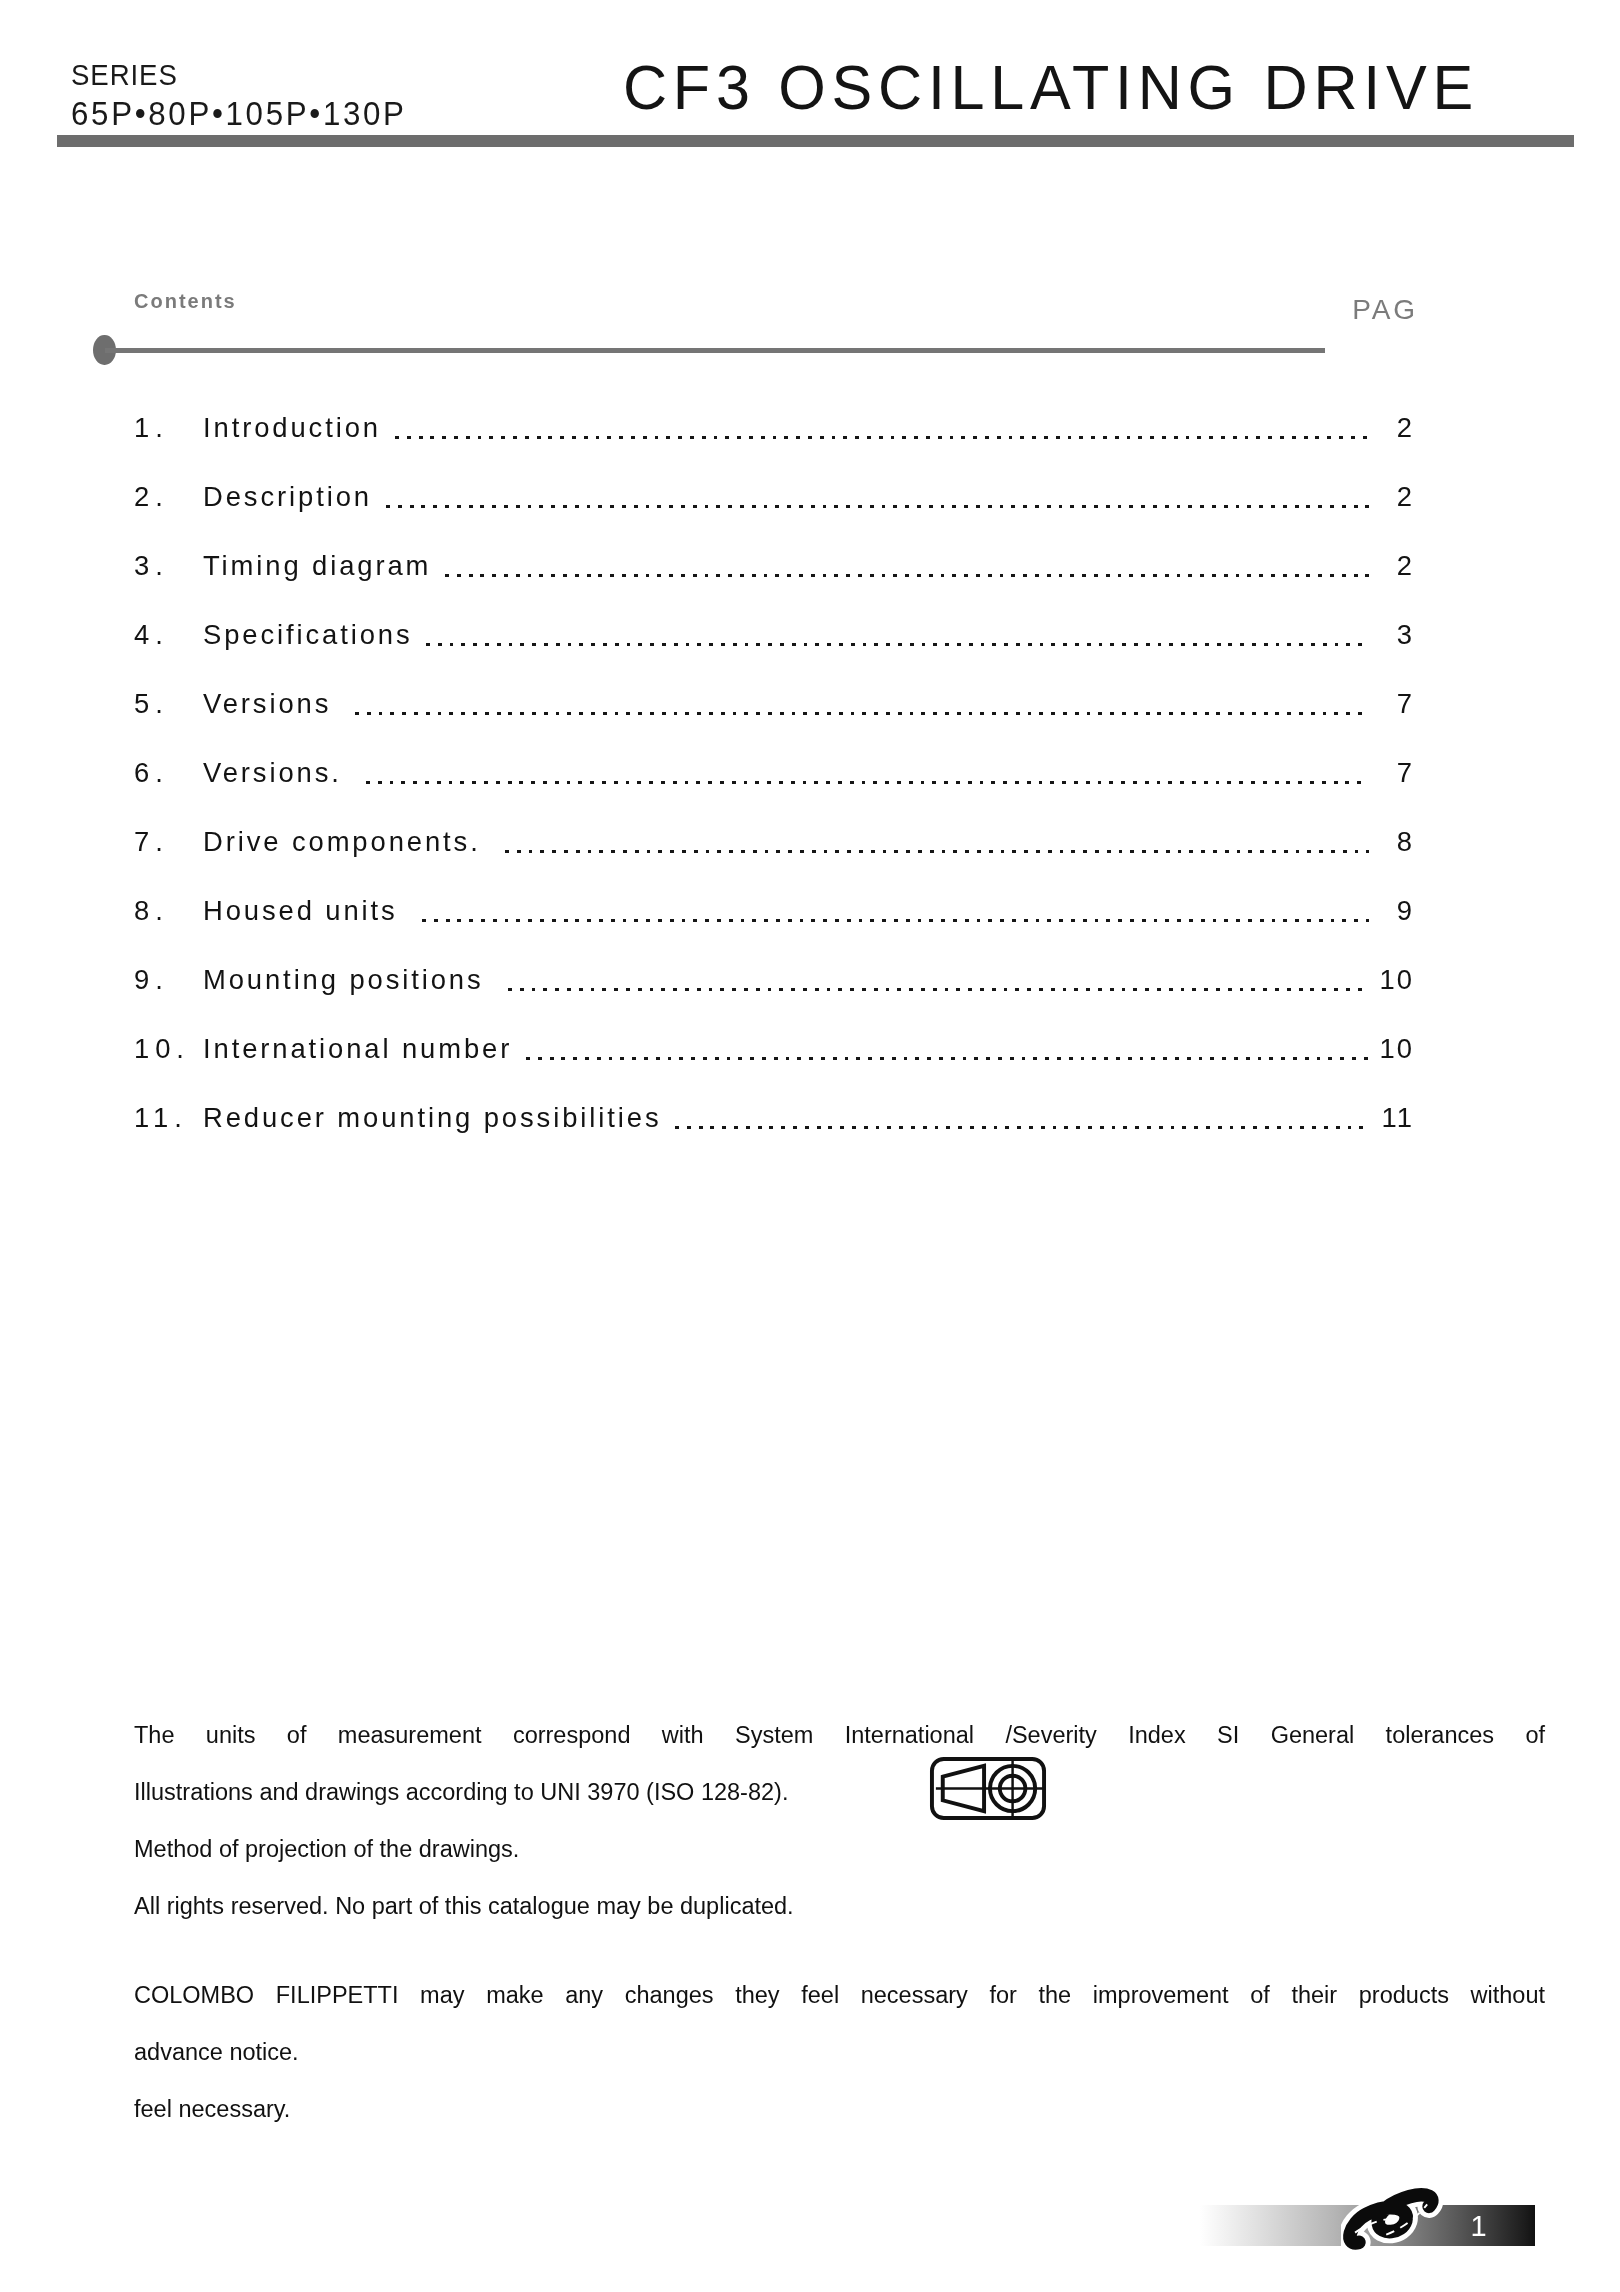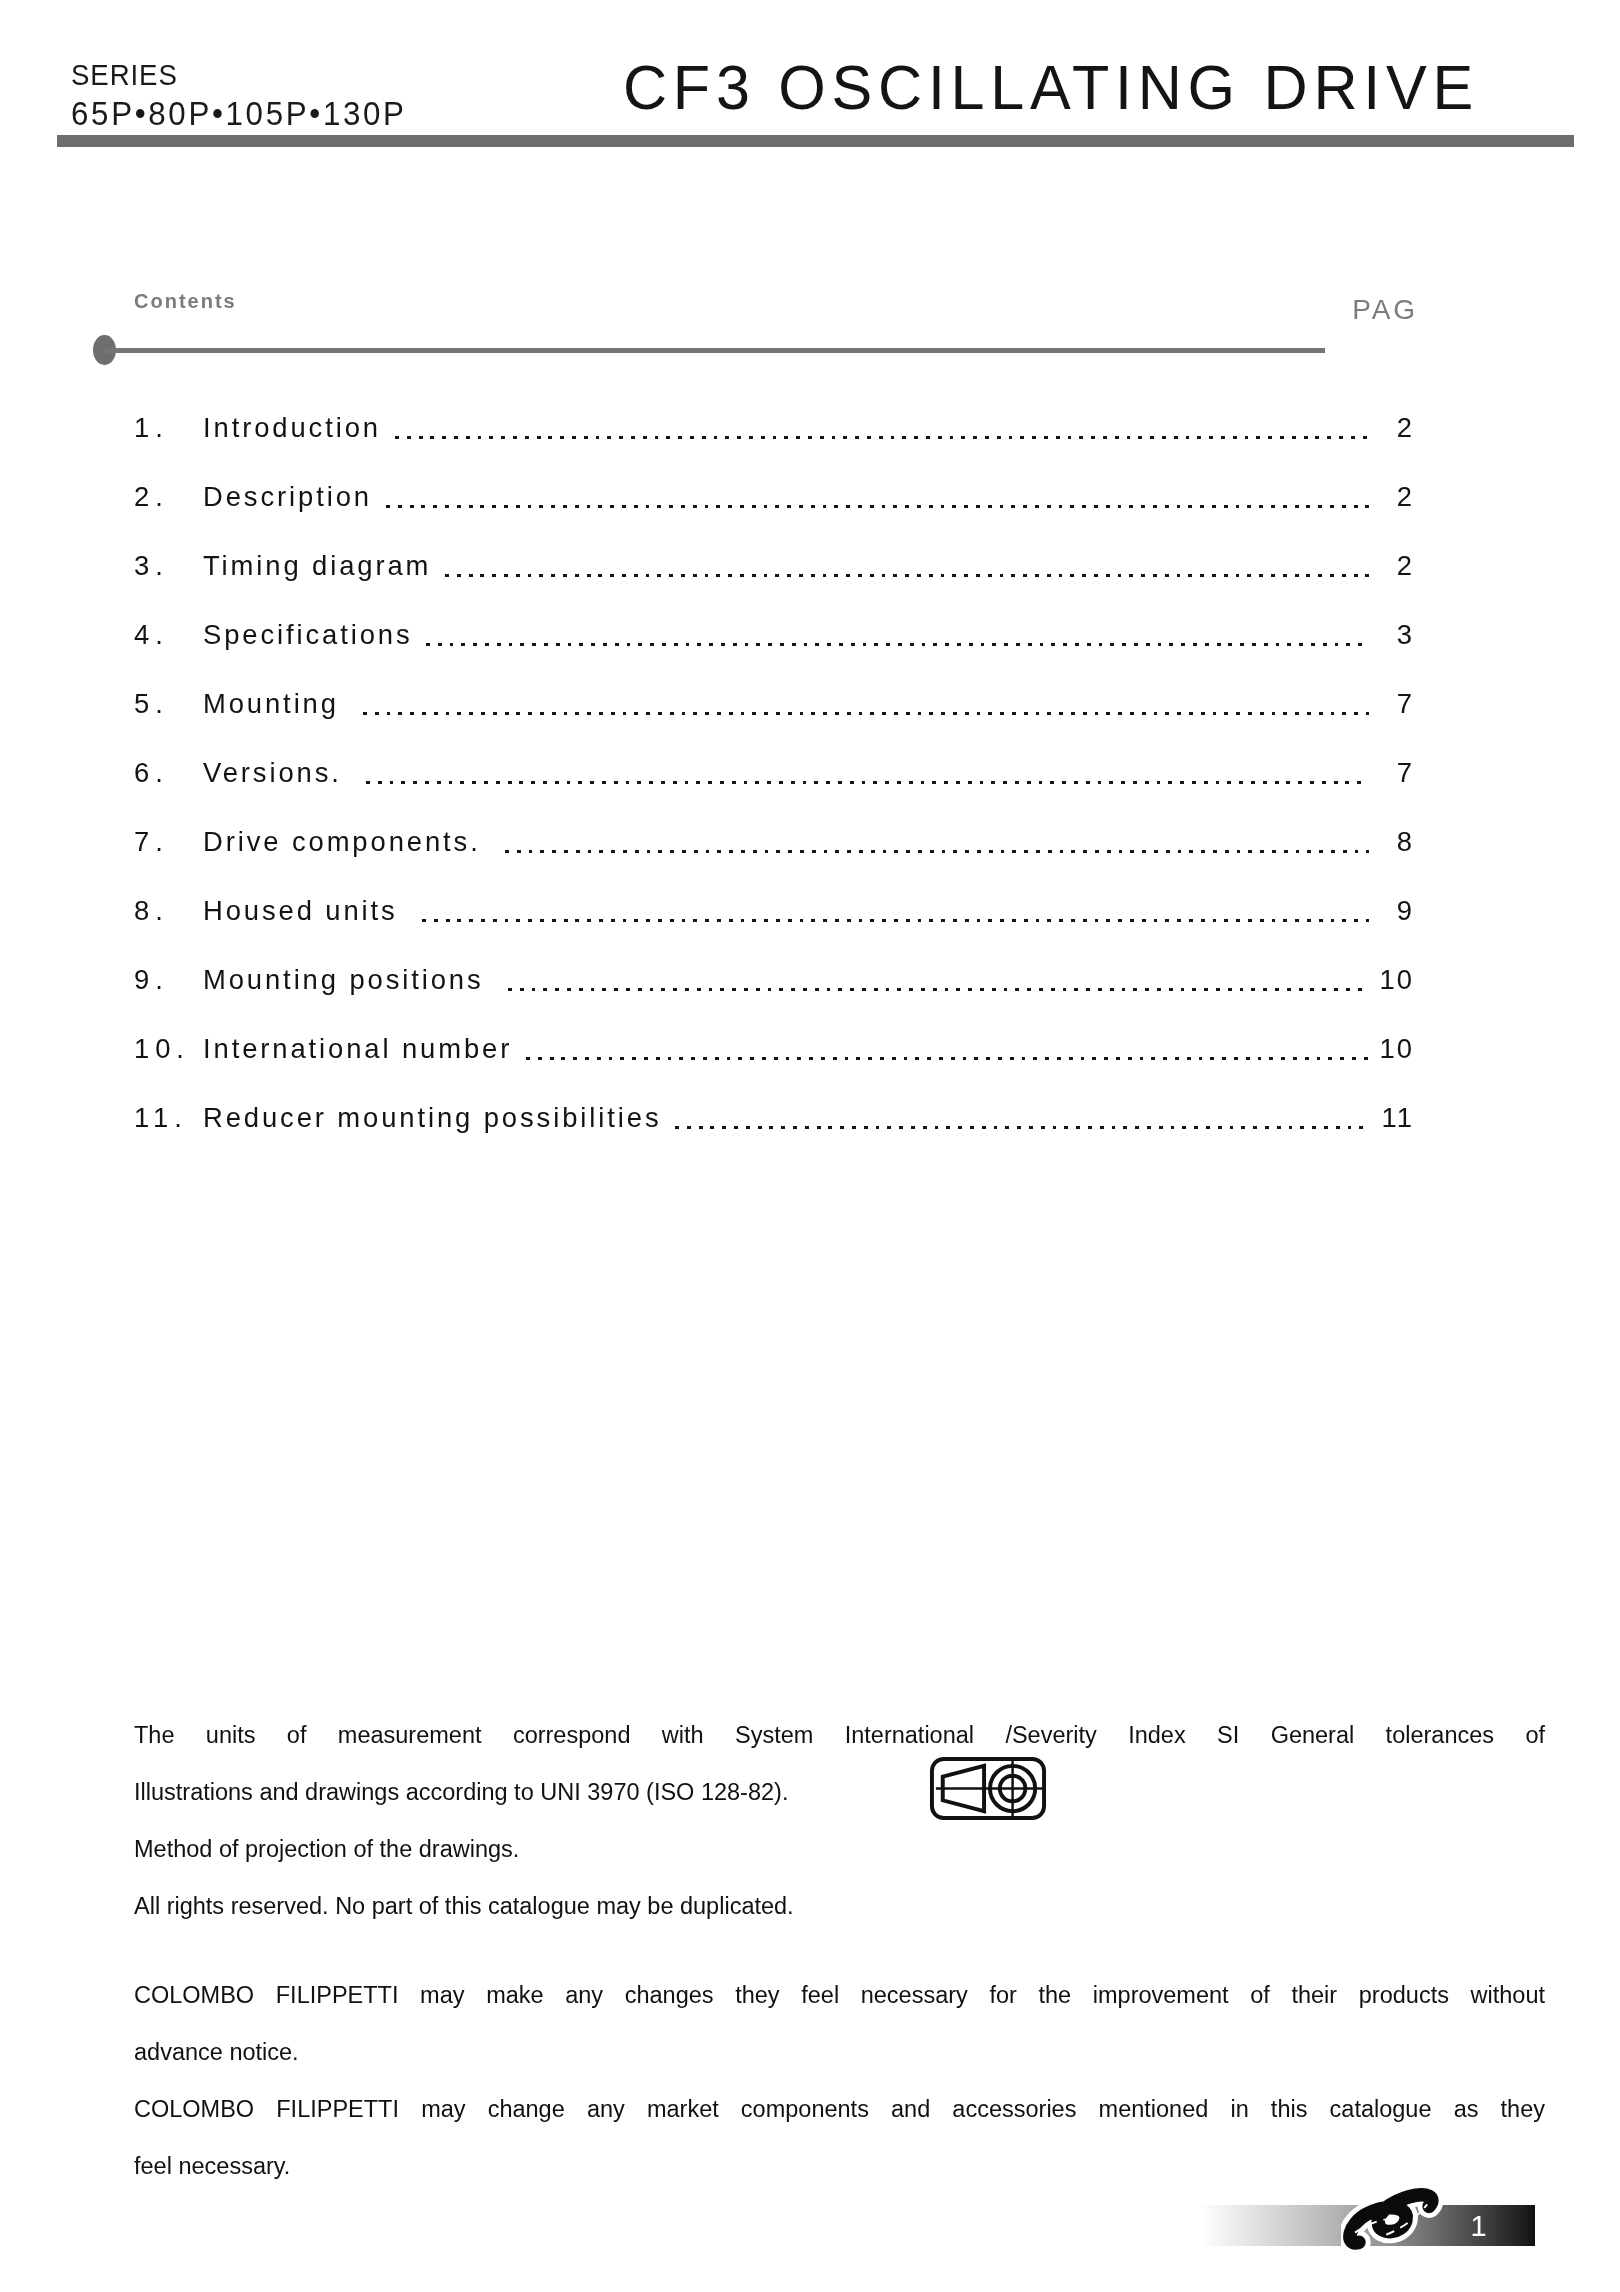--- a/index.html
+++ b/index.html
@@ -86,21 +86,21 @@
         <span class="page">2</span>
       </div>
       <div class="toc-row">
         <span class="num">4.</span>
         <span class="label">Specifications</span>
         <div class="leader"></div>
         <span class="page">3</span>
       </div>
       <div class="toc-row">
         <span class="num">5.</span>
-        <span class="label">Mounting </span>
+        <span class="label">Versions </span>
         <div class="leader"></div>
         <span class="page">7</span>
       </div>
       <div class="toc-row">
         <span class="num">6.</span>
         <span class="label">Versions. </span>
         <div class="leader"></div>
         <span class="page">7</span>
       </div>
       <div class="toc-row">
@@ -148,21 +148,20 @@
     <line x1="7" y1="33" x2="61" y2="33" stroke-width="2.5"></line>
     <circle cx="85" cy="33" r="23"></circle>
     <circle cx="85" cy="33" r="13"></circle>
     <line x1="85" y1="4" x2="85" y2="62" stroke-width="2.5"></line>
     <line x1="60" y1="33" x2="117" y2="33" stroke-width="2.5"></line>
   </svg>
 
   <div class="notes" id="notes-2">
       <div class="line j">COLOMBO FILIPPETTI may make any changes they feel necessary for the improvement of their products without</div>
       <div class="line">advance notice.</div>
-      <div class="line j">COLOMBO FILIPPETTI  may change any market components and accessories mentioned in  this catalogue as they</div>
       <div class="line">feel necessary.</div>
     </div>
 
   <div class="footer-bar"></div>
   <svg class="footer-logo" viewBox="0 0 110 78" fill="none">
     <g stroke="#ffffff" stroke-width="24" stroke-linecap="round">
       <path d="M18 64 C2 68 8 44 26 35 C48 24 70 27 66 42 C62 55 40 57 38 45 C36 33 52 22 70 17 C88 12 98 18 90 27"></path>
     </g>
     <g stroke="#0b0b0b" stroke-width="14" stroke-linecap="round">
       <path d="M18 64 C2 68 8 44 26 35 C48 24 70 27 66 42 C62 55 40 57 38 45 C36 33 52 22 70 17 C88 12 98 18 90 27"></path>

